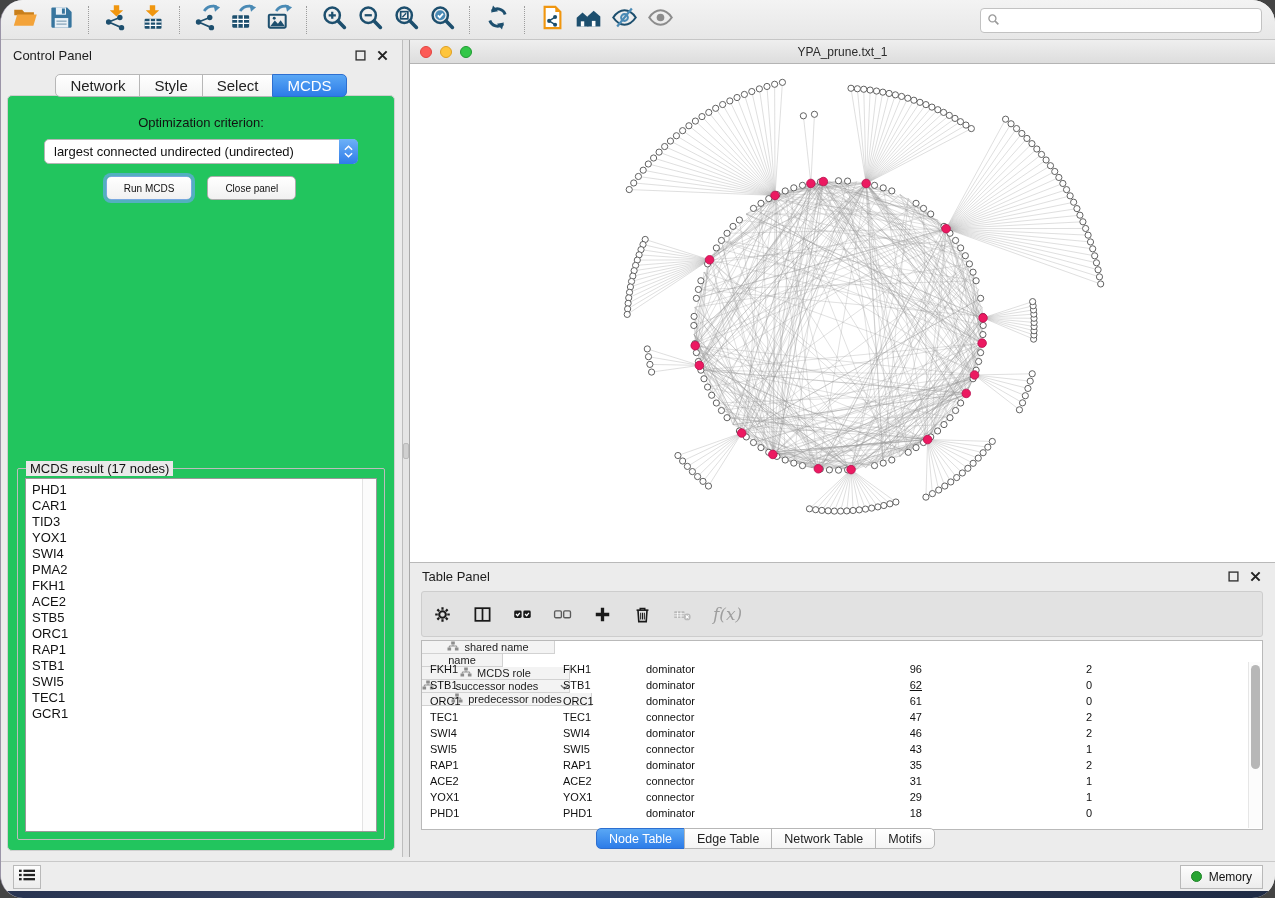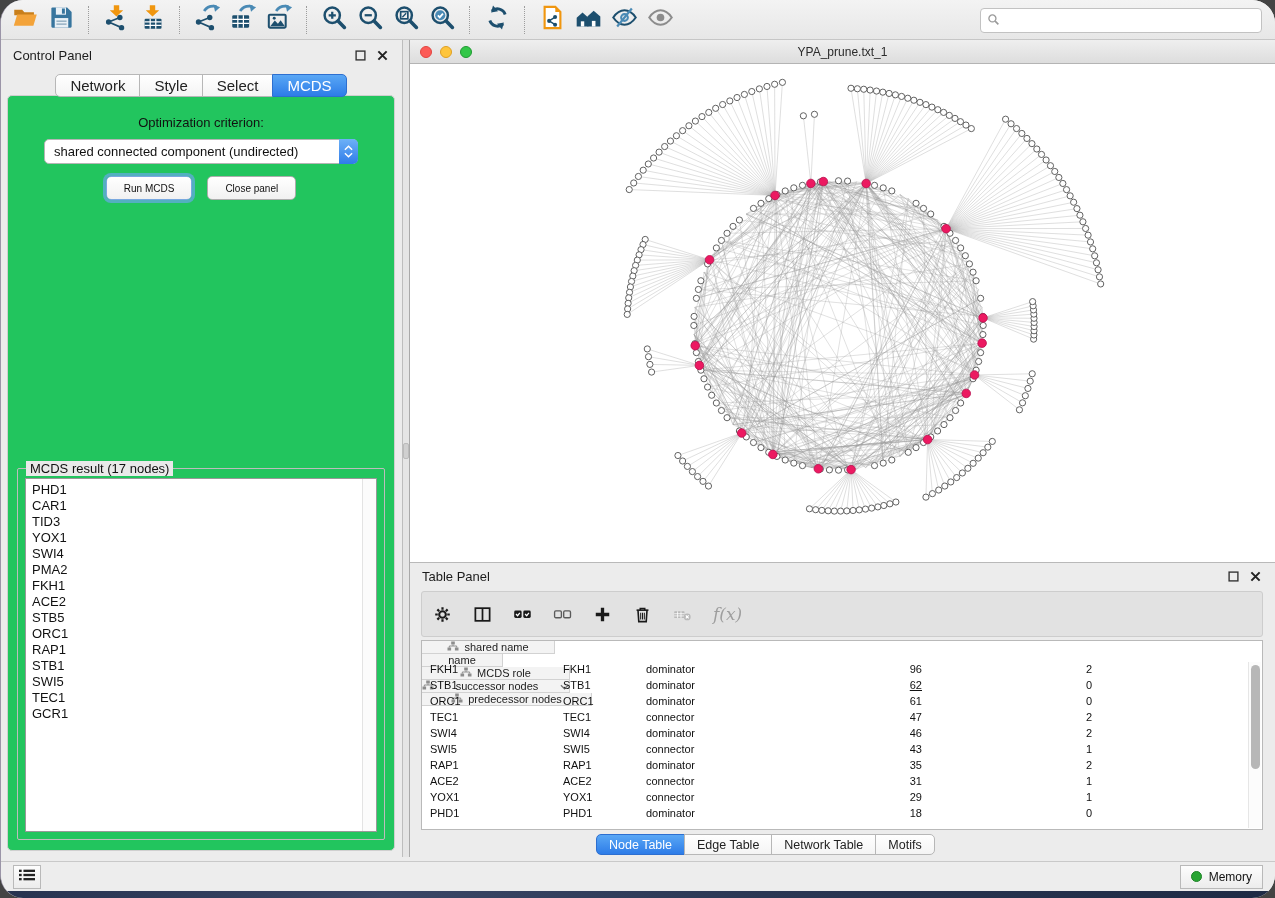--- a/index.html
+++ b/index.html
@@ -67,21 +67,21 @@
   .fx{font-family:"DejaVu Serif",serif;font-style:italic;font-size:17px;color:#9e9e9e;}
   .tp-table{position:absolute;left:11px;right:12px;top:77px;bottom:27px;background:#fff;border:1px solid #b9b9b9;overflow:hidden;}
   .th-row{display:flex;height:20px;font-size:11px;color:#1c1c1c;background:#fff;flex-direction:column;}
   .th{background:#f3f3f3;border-right:1px solid #d2d2d2;border-bottom:1px solid #d2d2d2;display:flex;align-items:center;
       justify-content:center;gap:5px;}
   .tr{display:flex;height:16px;font-size:11px;color:#111;align-items:center;}
   .td{overflow:hidden;white-space:nowrap;}
   .num{text-align:right;padding-right:10px;}
   .tp-scroll{position:absolute;right:1px;top:21px;bottom:1px;width:13px;background:#fcfcfc;border-left:1px solid #e6e6e6;}
   .tp-thumb{position:absolute;top:3px;left:2px;width:9px;height:104px;background:#b7b7b7;border-radius:5px;}
-  .tp-tabs{position:absolute;bottom:2px;left:187px;display:flex;}
+  .tp-tabs{position:absolute;bottom:8px;left:187px;display:flex;}
   .tp-tabs .tab{height:21px;font-size:12.5px;padding:0 12px;}
   
   .status-bar{position:absolute;left:0;right:0;bottom:7px;height:30px;background:#ededed;border-top:1px solid #c9c9c9;
               display:flex;align-items:center;padding:0 12px;}
   .sq-btn{width:28px;height:24px;background:linear-gradient(#fdfdfd,#ececec);border:1px solid #b9b9b9;
           display:flex;align-items:center;justify-content:center;}
   .memory-btn{margin-left:auto;height:24px;padding:0 10px;display:flex;align-items:center;gap:7px;font-size:12px;color:#111;
               background:linear-gradient(#fdfdfd,#ececec);border:1px solid #b9b9b9;}
   .mem-dot{width:11px;height:11px;border-radius:50%;background:#28a532;border:1px solid #1d8226;}
   .desktop{position:absolute;left:0;right:0;bottom:0;height:7px;
@@ -259,21 +259,21 @@
     </div>
     <div class="cp-tabs" id="cp-tabs">
         <div class="tab">Network</div>
         <div class="tab">Style</div>
         <div class="tab">Select</div>
         <div class="tab sel">MCDS</div>
       </div>
     <div class="cp-content">
       <div class="opt-label">Optimization criterion:</div>
       <div class="dropdown">
-        <span class="dd-text">shared connected component (undirected)</span>
+        <span class="dd-text">largest connected undirected (undirected)</span>
         <span class="dd-step">
           <svg width="9" height="6" viewBox="0 0 10 6">
               <path d="M1 5l4-4 4 4" fill="none" stroke="#fff" stroke-width="1.6"></path>
             </svg>
           <svg width="9" height="6" viewBox="0 0 10 6">
               <path d="M1 1l4 4 4-4" fill="none" stroke="#fff" stroke-width="1.6"></path>
             </svg>
         </span>
       </div>
       <div class="btn-row">

